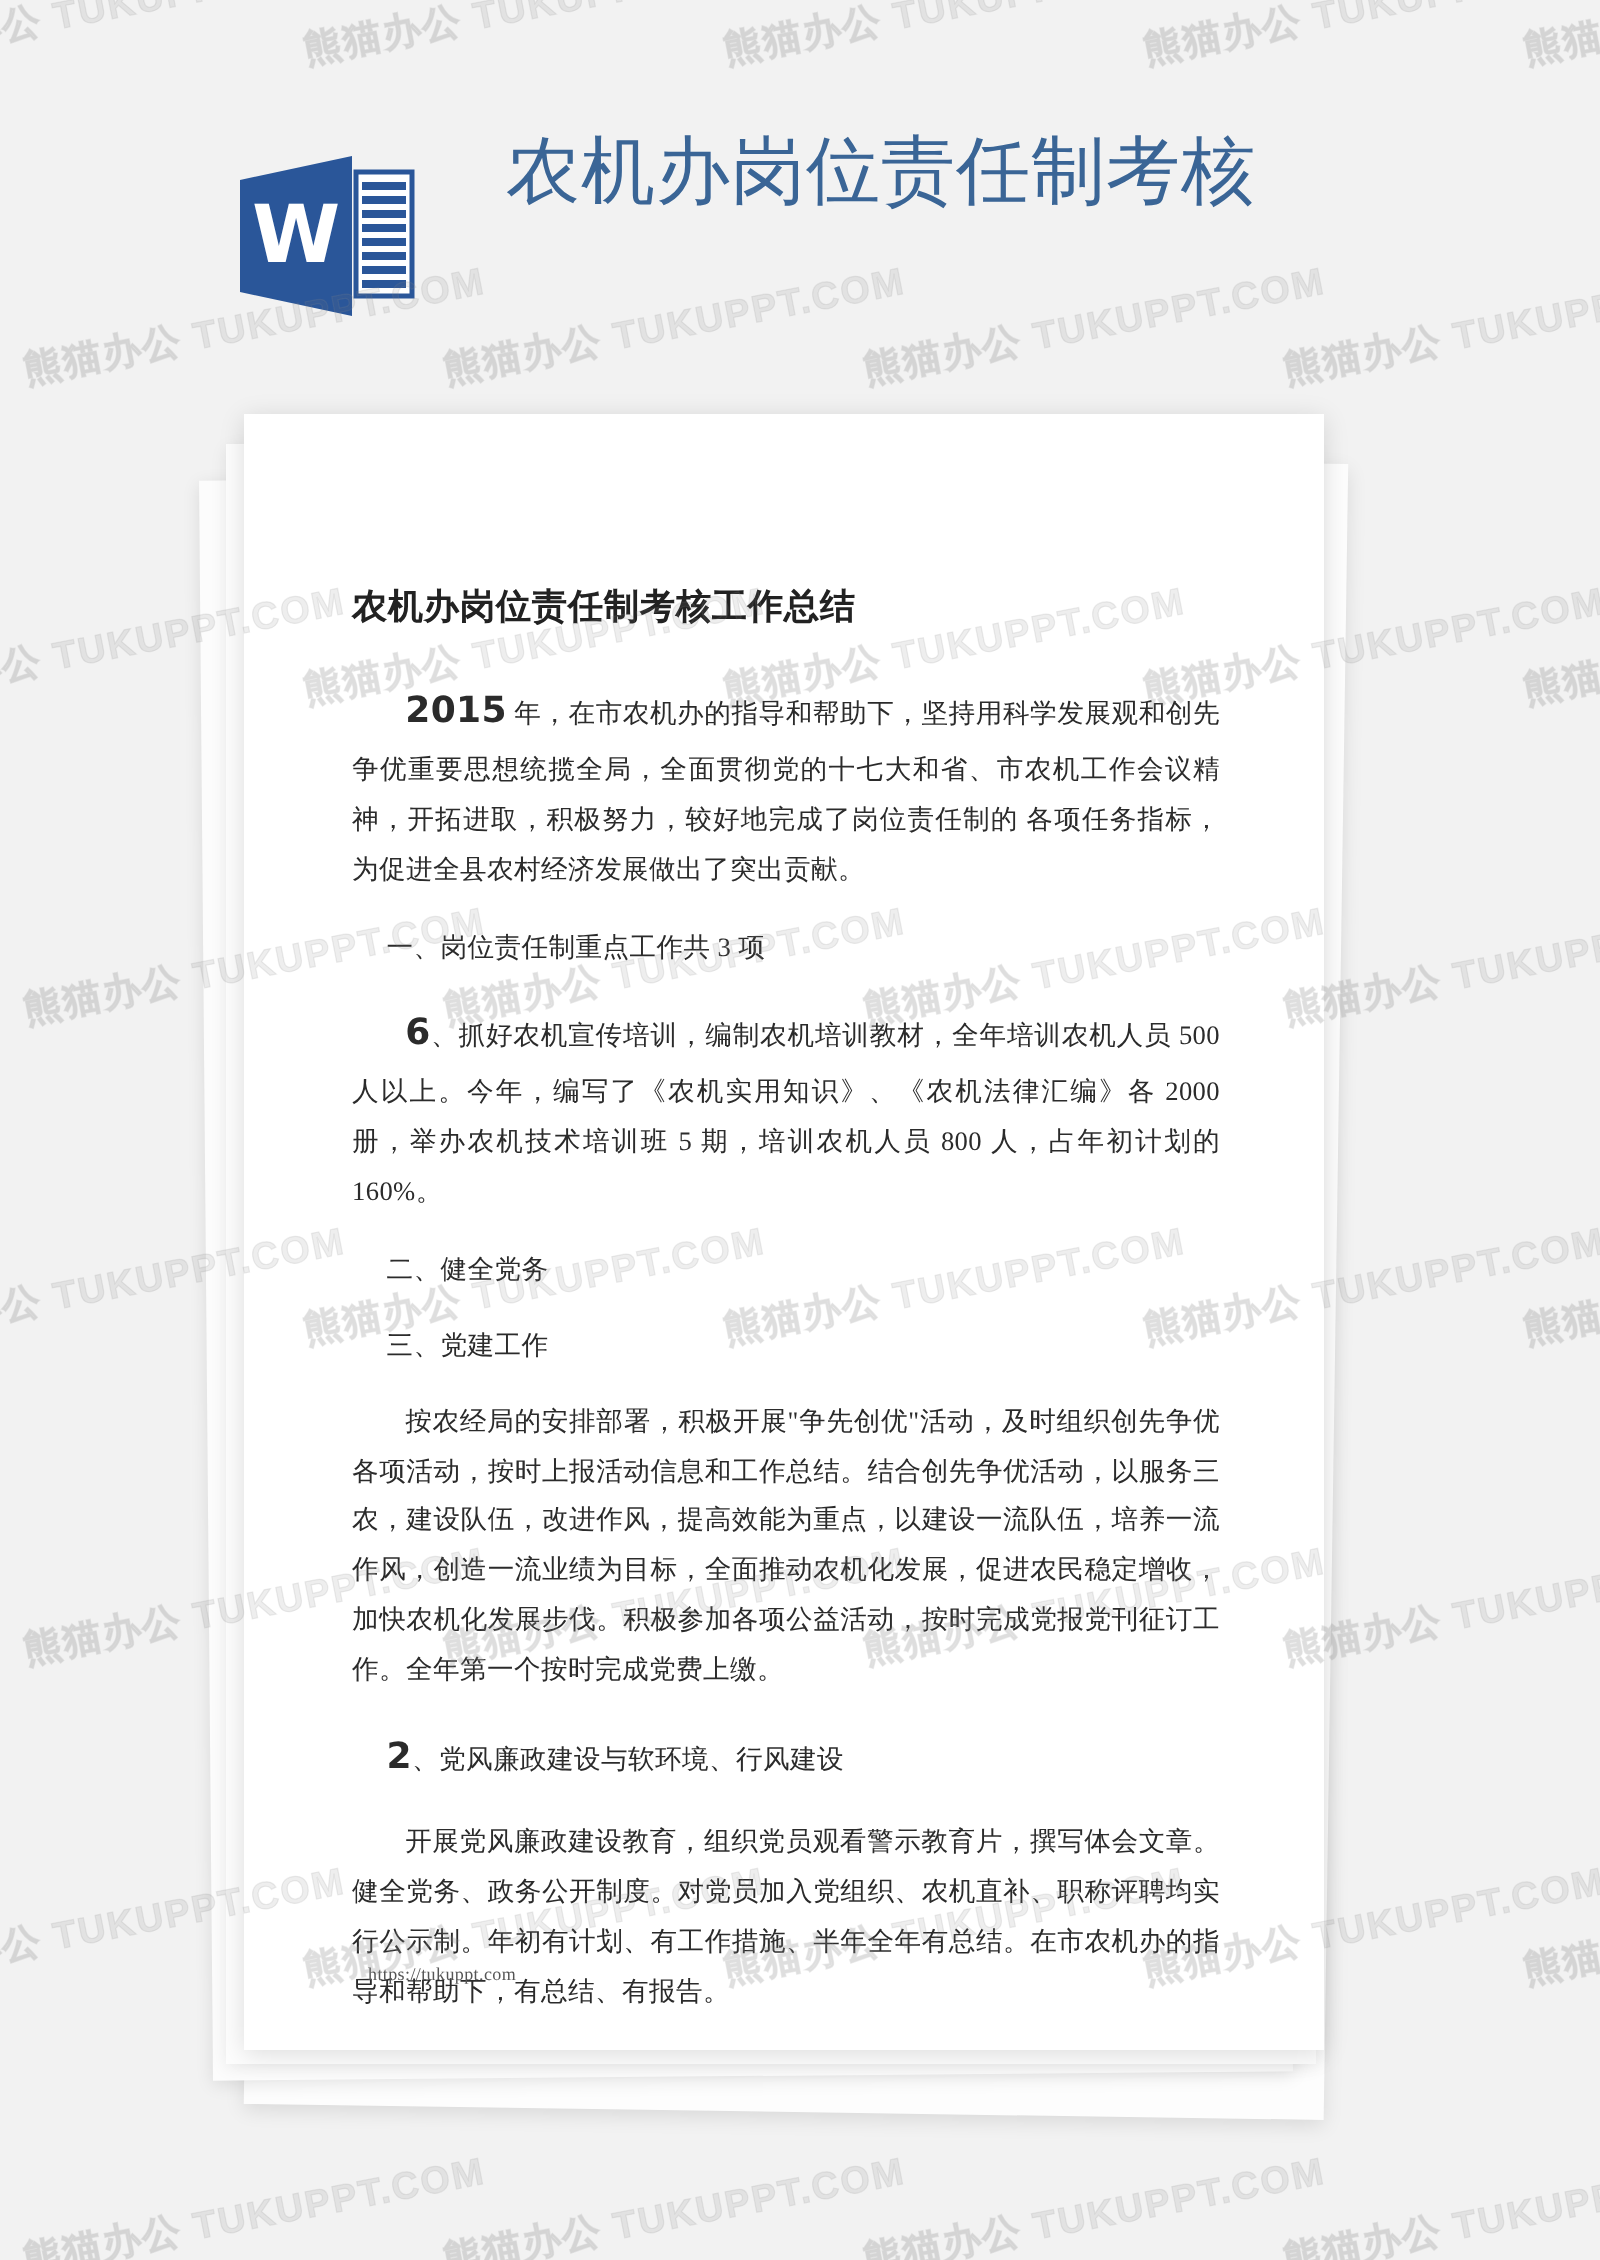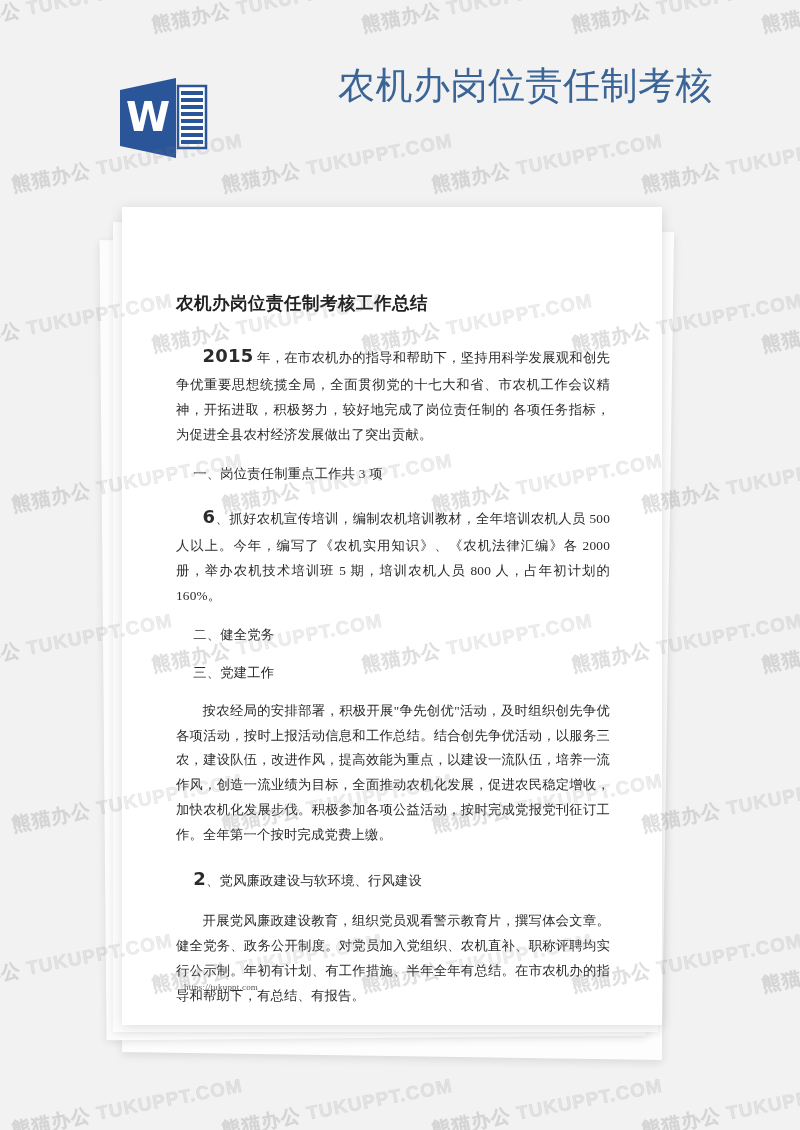--- a/index.html
+++ b/index.html
@@ -57,21 +57,20 @@
     position: absolute;
     left: 253px;
     top: 60px;
     width: 460px;
     font-family: "DejaVu Sans", "Liberation Sans", sans-serif;
     font-size: 37px;
     line-height: 1.43;
     color: #3a6596;
     font-weight: 400;
     letter-spacing: 0.5px;
-    text-align: right;
   }
 
   
   .paper-stack {
     position: absolute;
     left: 0; top: 0;
     width: 800px; height: 1130px;
     z-index: 5;
   }
   

